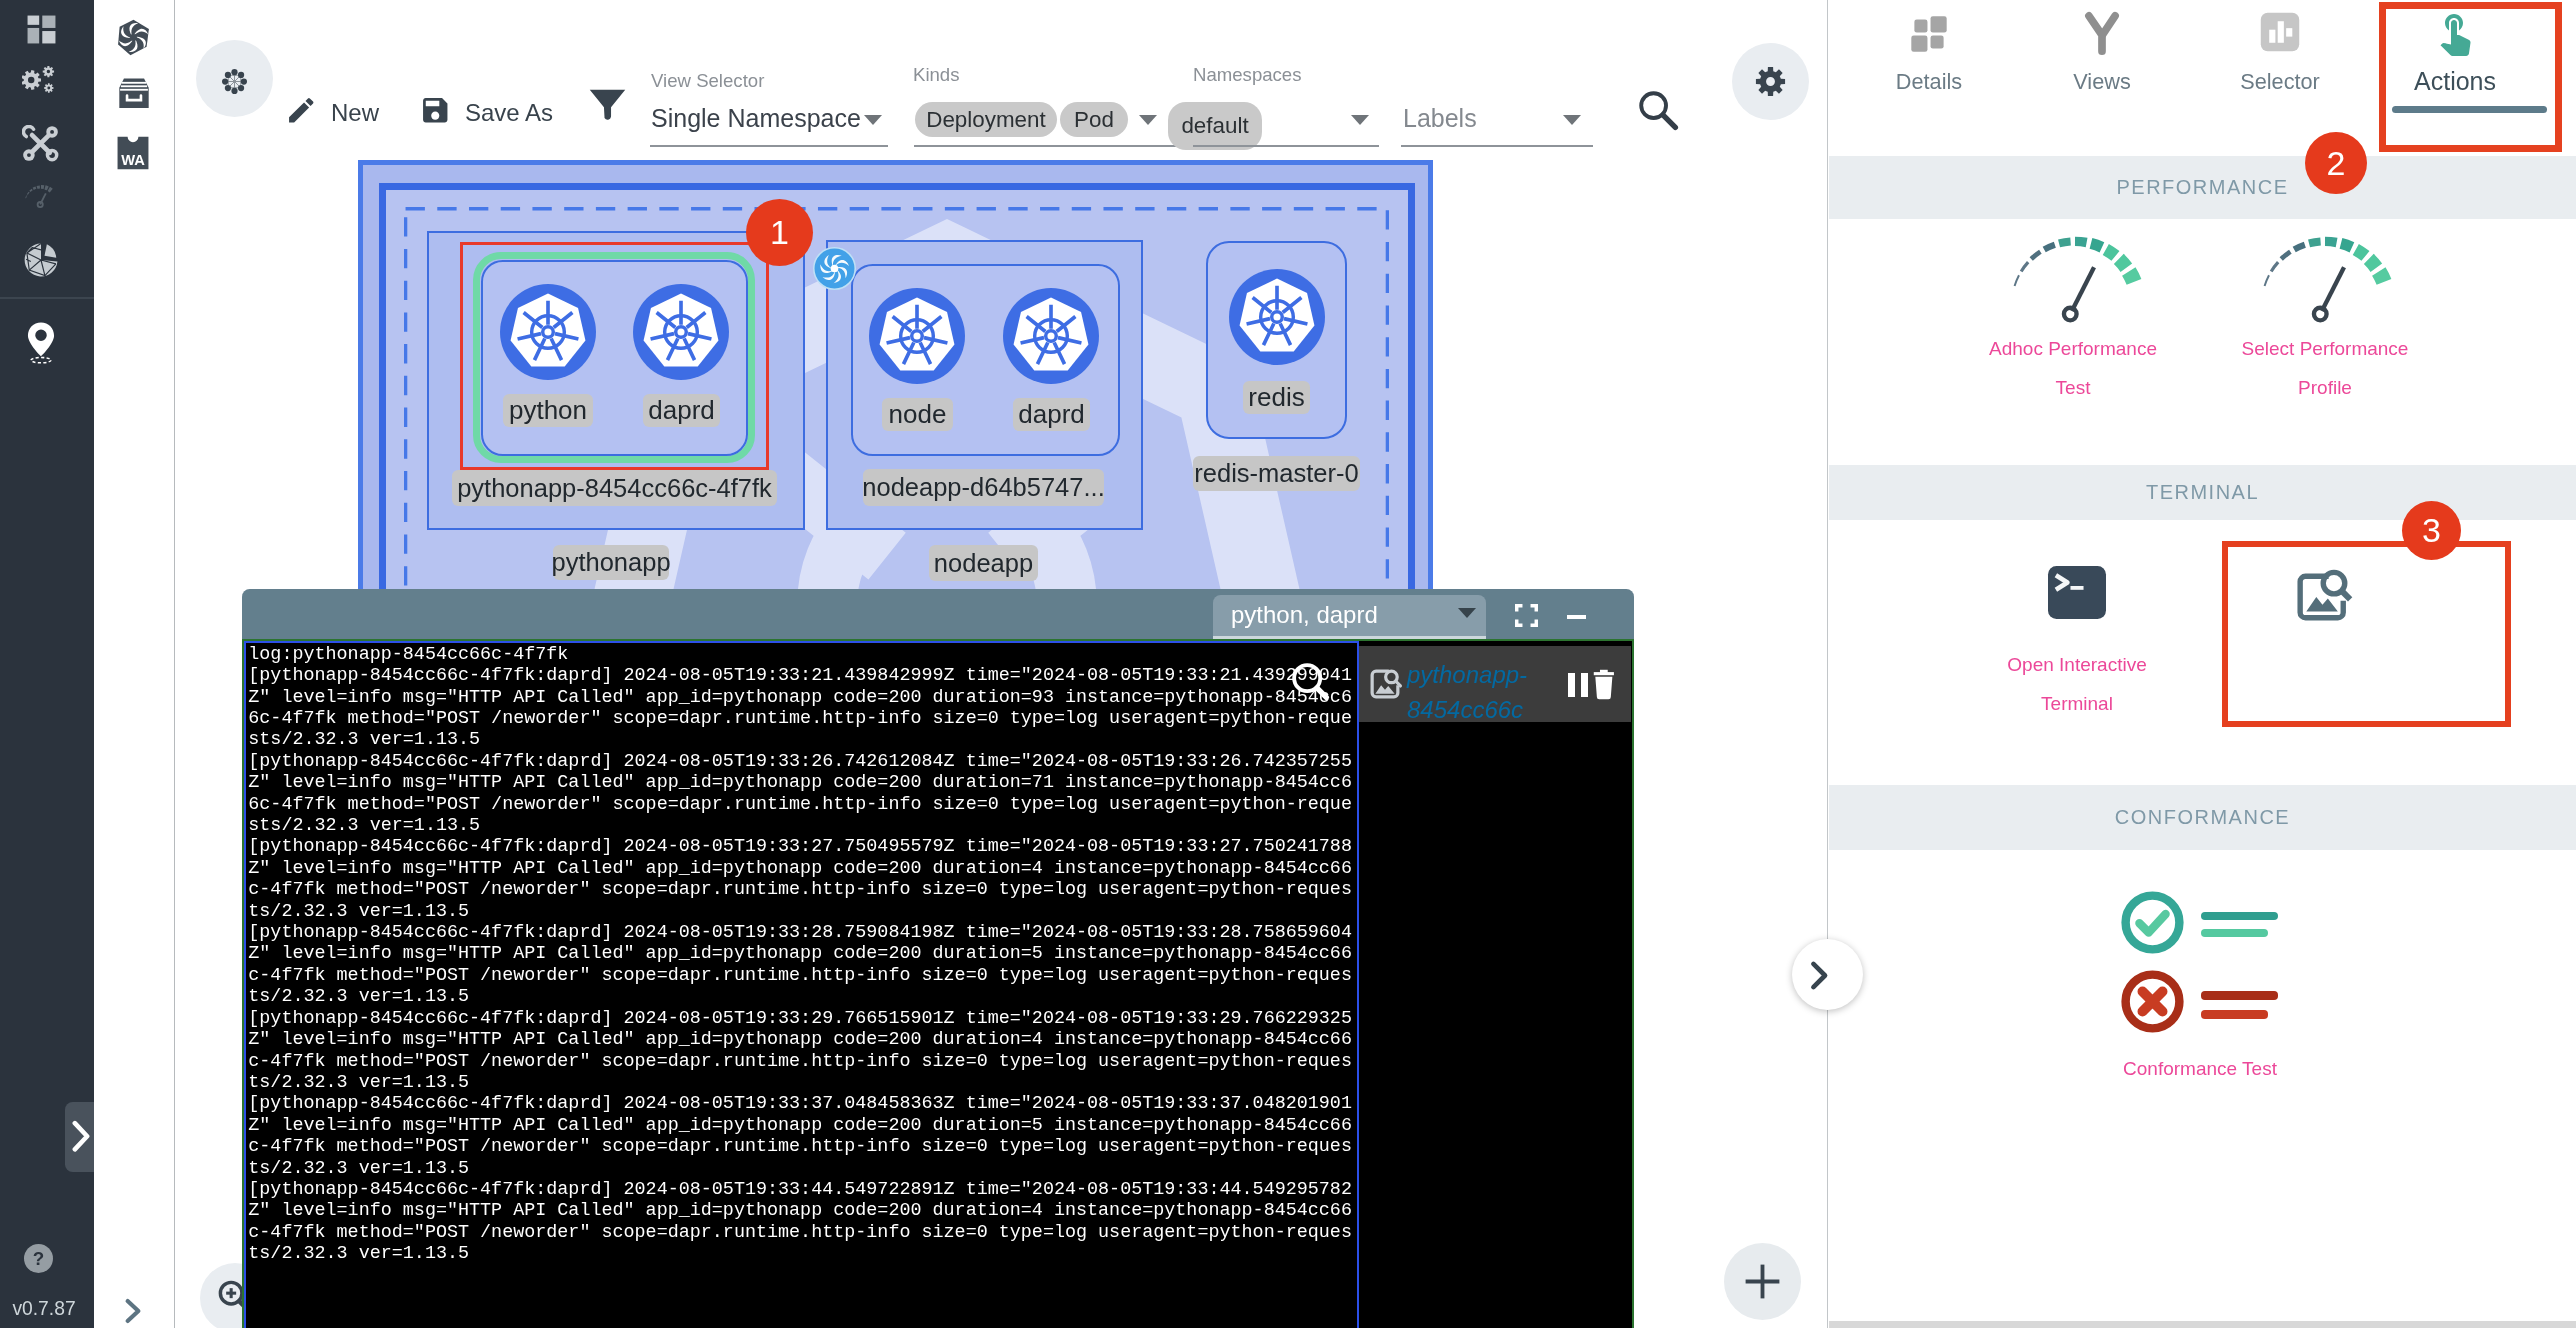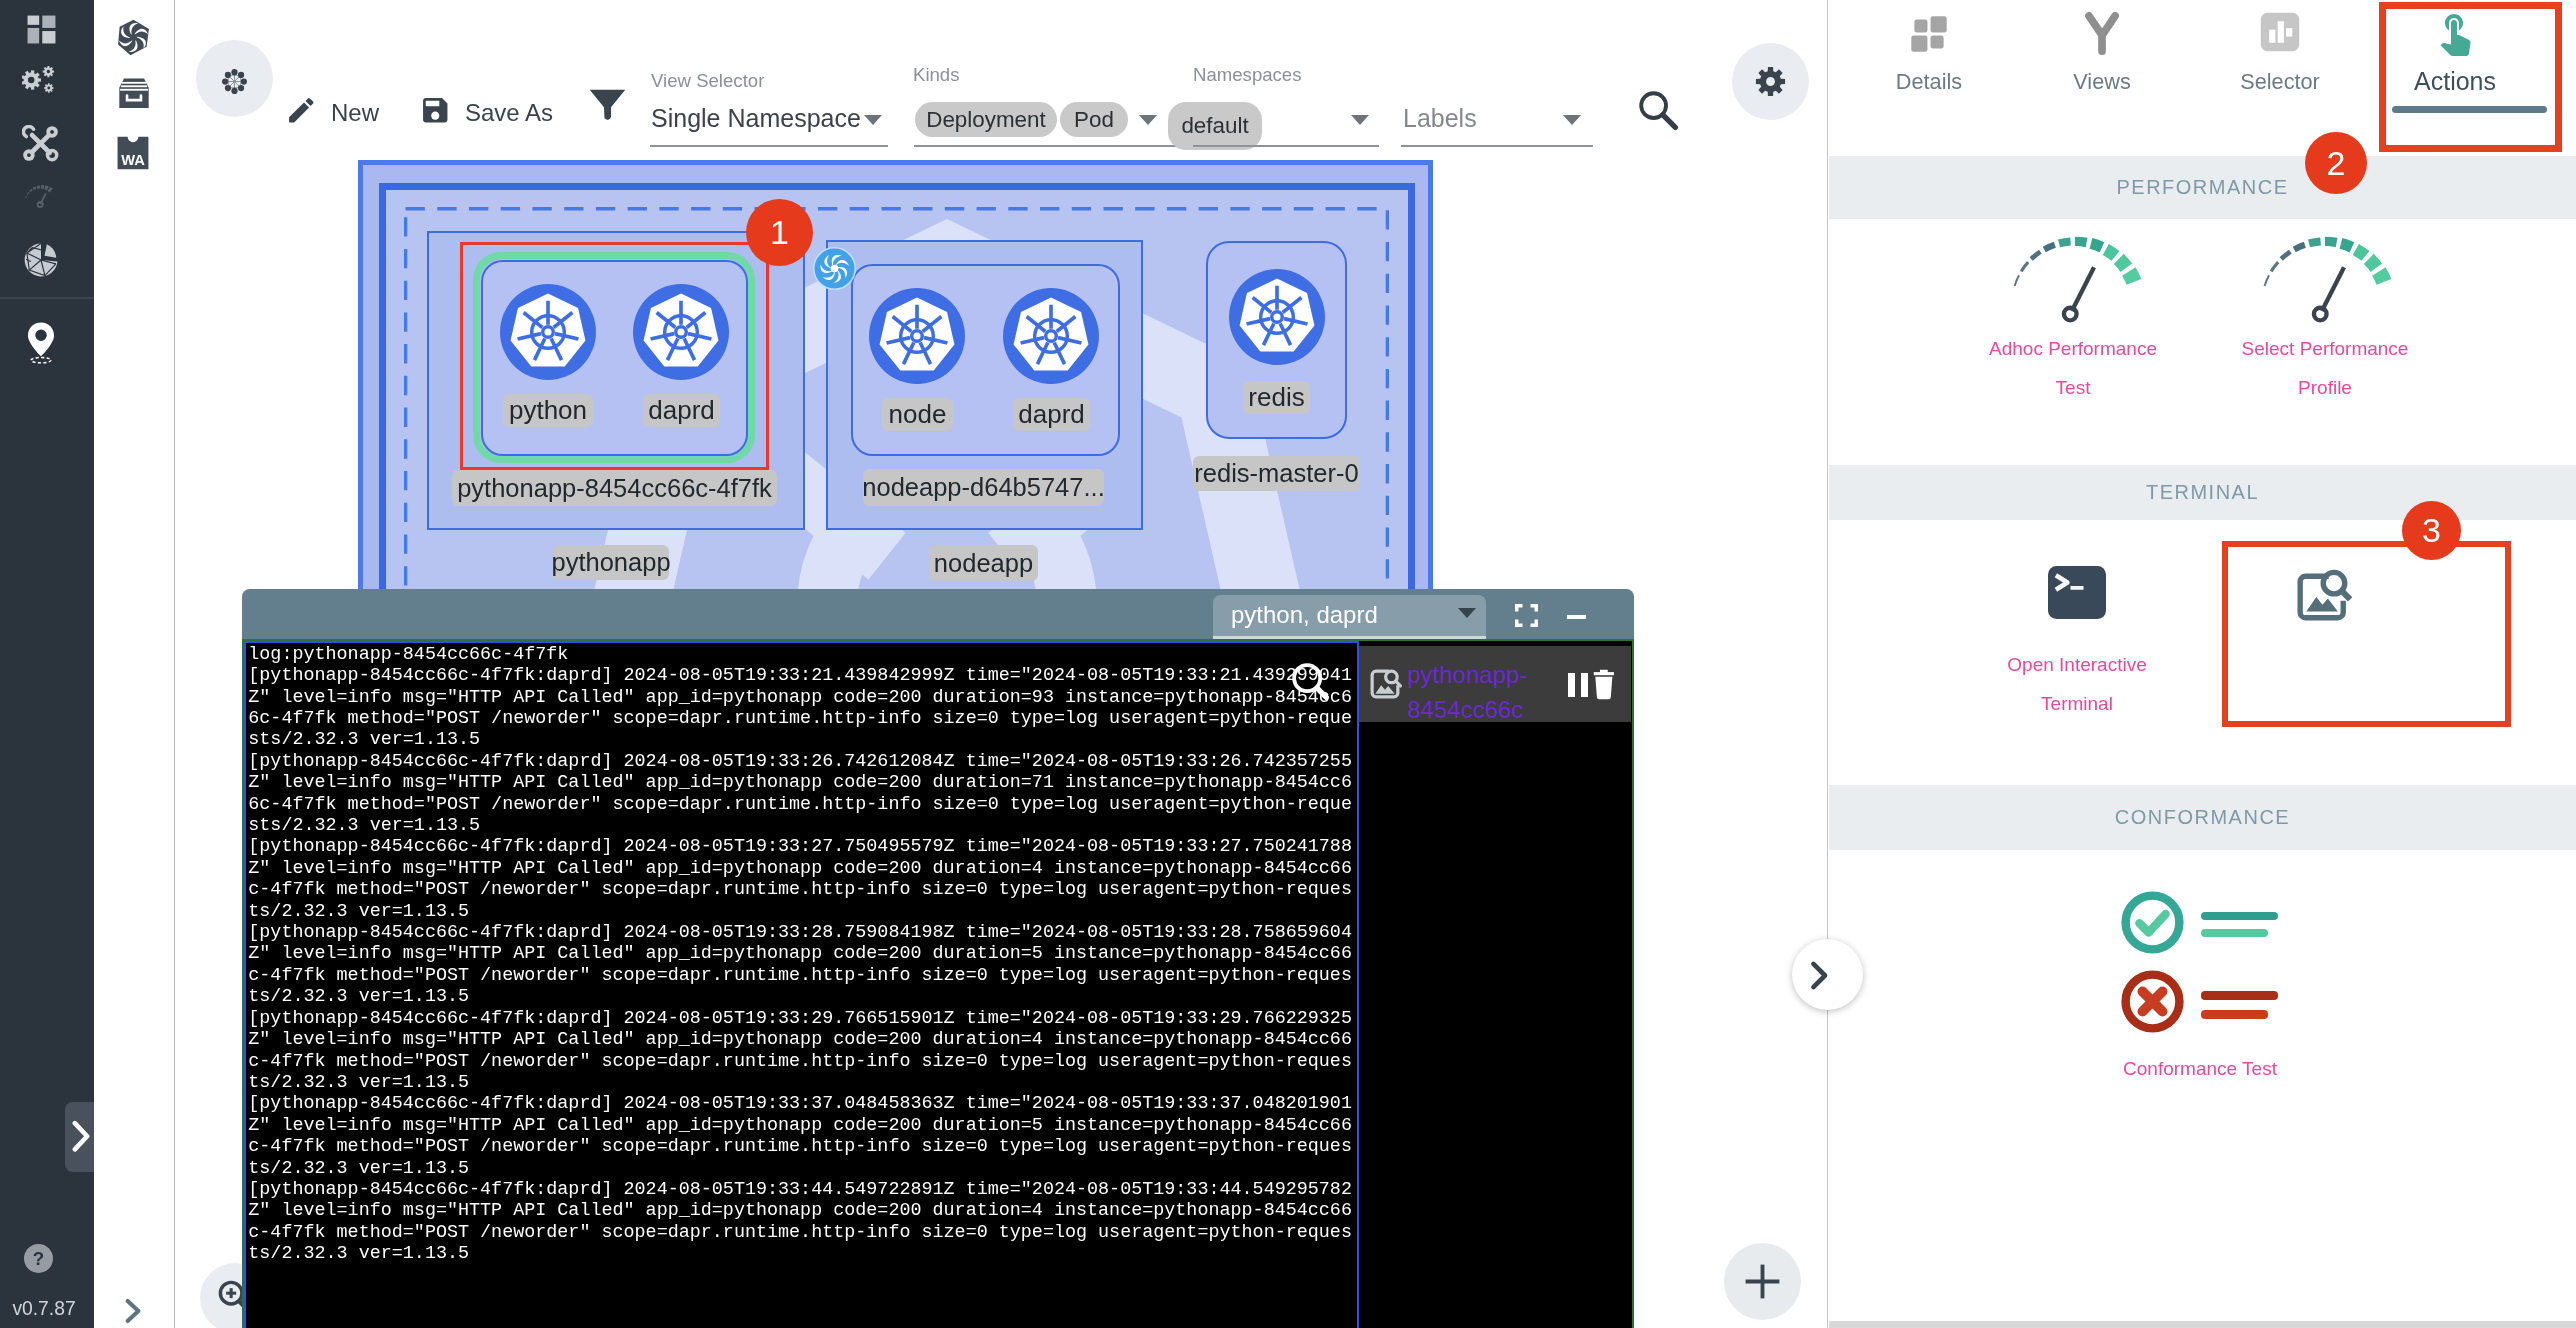--- a/index.html
+++ b/index.html
@@ -366,21 +366,21 @@
     </div>
     <div class="abs" style="left:1115px;top:5.4px;width:272px;height:76px;background:#3c3c3c;"></div>
   </div>
 
   <svg class="abs" style="left:1125px;top:77px;" width="36" height="36" viewBox="0 0 56 56">
     <path d="M34 8 L14 8 A6 6 0 0 0 8 14 L8 42 A6 6 0 0 0 14 48 L42 48 A6 6 0 0 0 48 42 L48 30" fill="none" stroke="#c9ced3" stroke-width="5"></path>
     <path d="M13 43 L22 30 L28 37 L33 31 L43 43 Z" fill="#c9ced3"></path>
     <circle cx="38" cy="17" r="9" fill="none" stroke="#c9ced3" stroke-width="5"></circle>
     <line x1="45" y1="24" x2="52" y2="31" stroke="#c9ced3" stroke-width="5" stroke-linecap="round"></line>
   </svg>
-  <div class="abs" style="left:1165px;top:68px;color:#6d28d9;font-size:24px;line-height:35px;">pythonapp-<br>8454cc66c</div>
+  <div class="abs" style="left:1165px;top:68px;color:#0369a1;font-size:24px;line-height:35px;font-style:italic;">pythonapp-<br>8454cc66c</div>
   <div class="abs" style="left:1326px;top:84px;width:7px;height:24px;background:#fff;"></div>
   <div class="abs" style="left:1339px;top:84px;width:7px;height:24px;background:#fff;"></div>
   <svg class="abs" style="left:1351px;top:80px;" width="21.7" height="31" viewBox="0 0 28 40">
     <path d="M3 10 L25 10 L23 36 A3 3 0 0 1 20 39 L8 39 A3 3 0 0 1 5 36 Z" fill="#fff"></path>
     <rect x="1" y="4" width="26" height="4" fill="#fff"></rect>
     <rect x="9" y="1" width="10" height="4" fill="#fff"></rect>
   </svg>
 
   <svg class="abs" style="left:1046px;top:70px;" width="46" height="46" viewBox="0 0 60 60">
     <circle cx="25" cy="25" r="17" fill="none" stroke="#fff" stroke-width="5"></circle>

